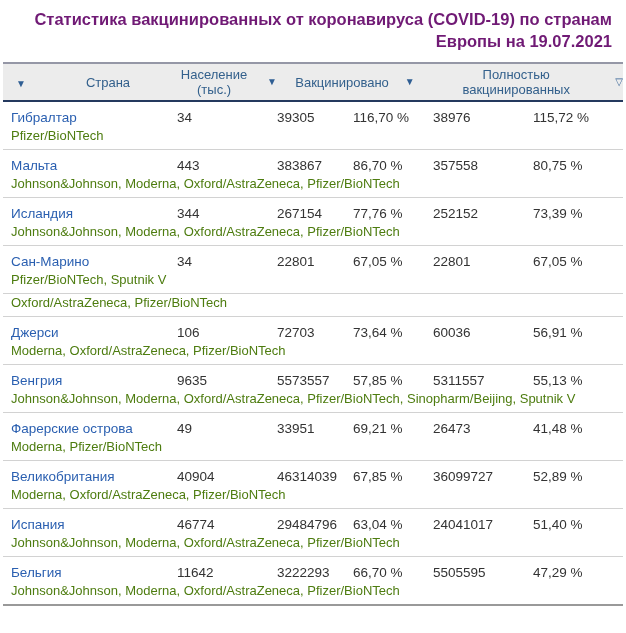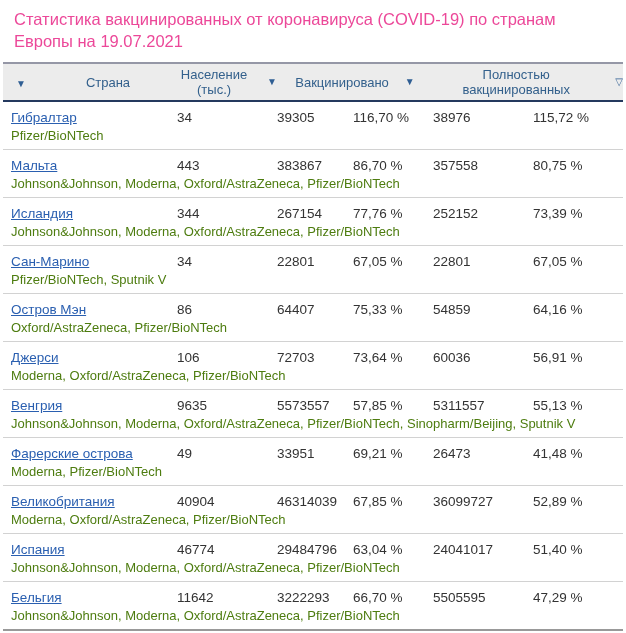--- a/index.html
+++ b/index.html
@@ -2,22 +2,22 @@
 <html><head>
 <meta charset="utf-8">
 <style>
   html, body { margin:0; padding:0; background:#ffffff; }
   body {
     width:626px; height:633px; overflow:hidden;
     font-family:"Liberation Sans", sans-serif;
     -webkit-font-smoothing:antialiased;
   }
   h1.title {
-    font-size:16.5px; line-height:22px; font-weight:normal; color:#ec4899;
-    text-align:left; margin:8px 14px 10px 14px;
+    font-size:16.5px; line-height:22px; font-weight:bold; color:#701a75;
+    text-align:right; margin:8px 14px 10px 14px;
   }
   table.stats {
     border-collapse:collapse; table-layout:fixed;
     width:620px; margin-left:3px;
   }
   col.c1{width:36px} col.c2{width:138px} col.c3{width:100px}
   col.c4{width:76px} col.c5{width:80px} col.c6{width:100px} col.c7{width:90px}
 
   thead th {
     background:#ececec; color:#33608c; font-weight:normal; font-size:13px;
@@ -27,21 +27,21 @@
   }
   .hflex { display:flex; align-items:center; justify-content:center; gap:16px; }
   .htext { text-align:center; }
   .arrow { color:#2f5e93; font-size:10px; line-height:10px; flex:0 0 auto; }
 
   tr.vrow td {
     padding:6px 0 0 0; color:#333333; font-size:13.5px; line-height:19px;
     vertical-align:bottom; white-space:nowrap; overflow:hidden;
   }
   td.c-country { padding-left:8px !important; }
-  a.country { color:#2a5fb0; text-decoration:underline; cursor:pointer; }
+  a.country { color:#2a5fb0; cursor:pointer; }
   td.r  { text-align:left; }
   td.pr6  { padding-right:6px  !important; }
   td.pr4  { padding-right:4px  !important; }
   td.pr20 { padding-right:20px !important; }
 
   tr.xrow td {
     padding:1px 0 5px 8px; font-size:13px; line-height:16px; color:#4d7c0f;
     border-bottom:1px solid #d2d2d2; white-space:nowrap; overflow:hidden;
   }
   tr.xrow.last td { border-bottom:2px solid #999999; }
@@ -132,28 +132,20 @@
       <td class="r pr6">34</td>
       <td class="r pr4">22801</td>
       <td class="r pr6">67,05 %</td>
       <td class="r pr4">22801</td>
       <td class="r pr20">67,05 %</td>
     </tr>
     <tr class="xrow">
       <td colspan="7">Pfizer/BioNTech, Sputnik V</td>
     </tr>
 
-    <tr class="vrow">
-      <td colspan="2" class="c-country"><a class="country">Остров Мэн</a></td>
-      <td class="r pr6">86</td>
-      <td class="r pr4">64407</td>
-      <td class="r pr6">75,33 %</td>
-      <td class="r pr4">54859</td>
-      <td class="r pr20">64,16 %</td>
-    </tr>
     <tr class="xrow">
       <td colspan="7">Oxford/AstraZeneca, Pfizer/BioNTech</td>
     </tr>
 
     <tr class="vrow">
       <td colspan="2" class="c-country"><a class="country">Джерси</a></td>
       <td class="r pr6">106</td>
       <td class="r pr4">72703</td>
       <td class="r pr6">73,64 %</td>
       <td class="r pr4">60036</td>

